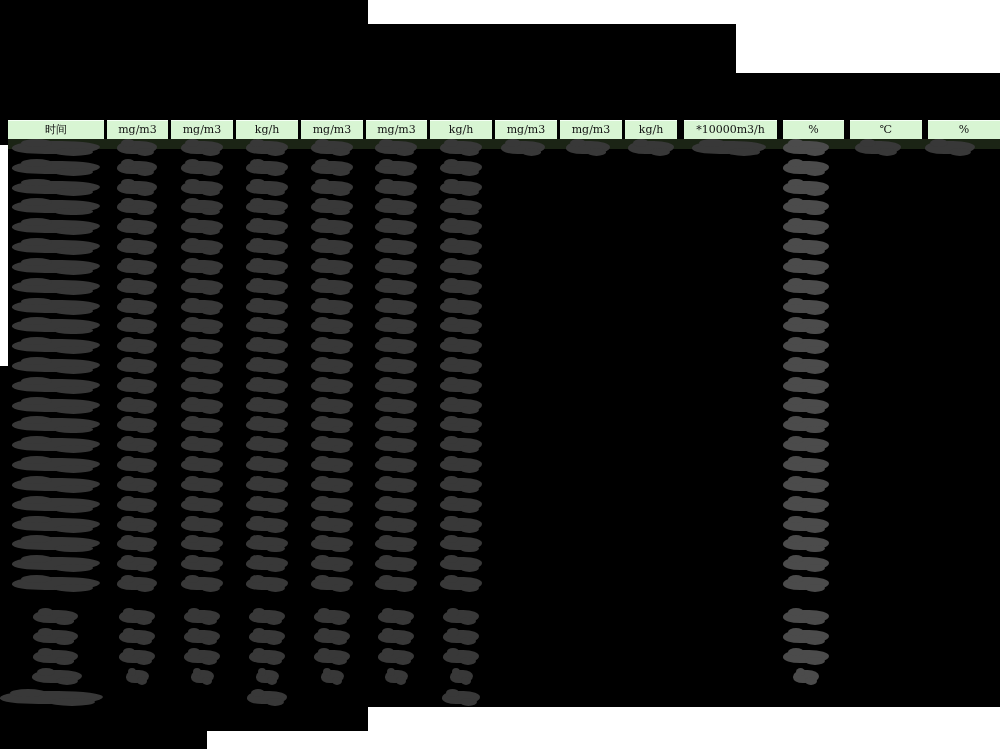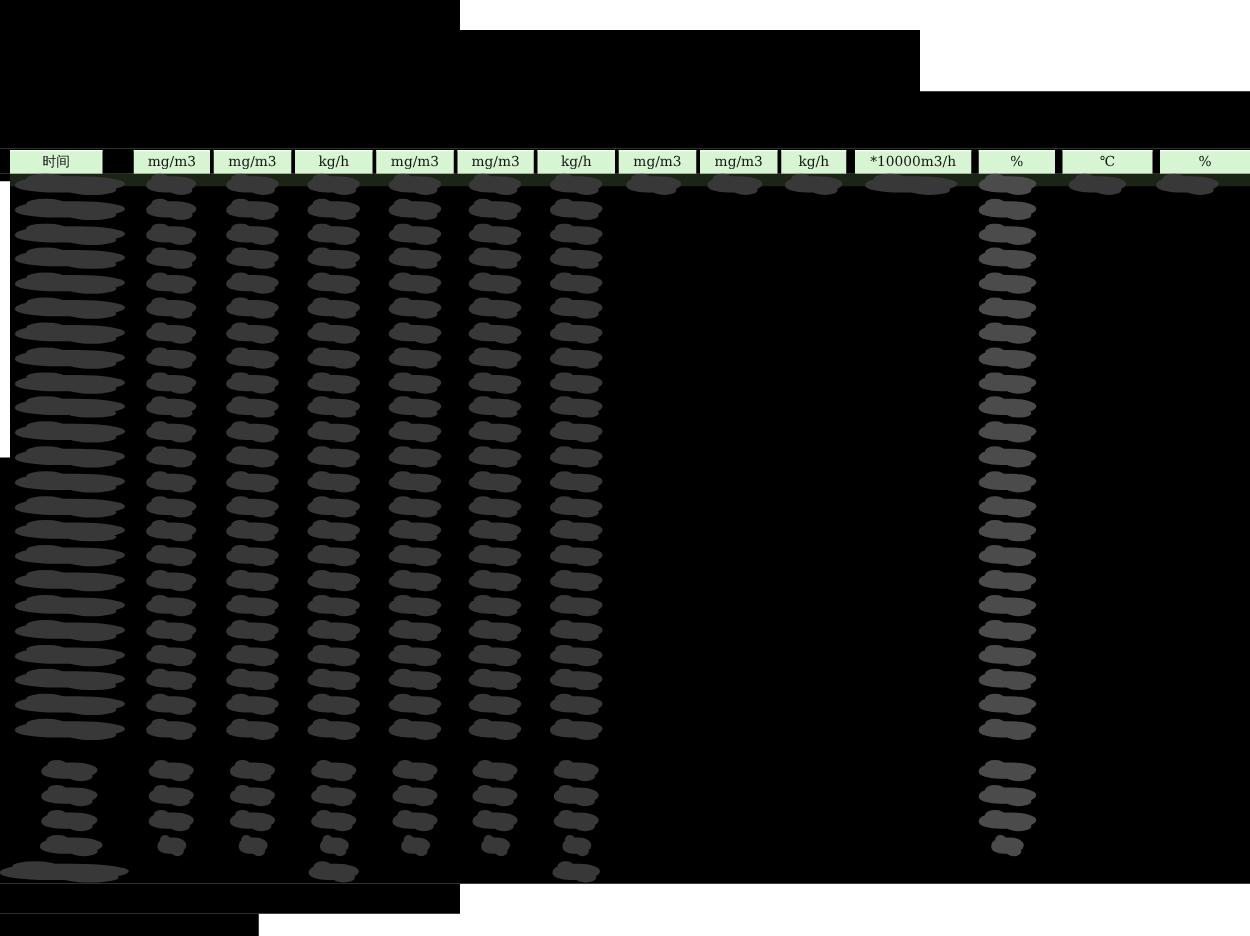--- a/index.html
+++ b/index.html
@@ -33,21 +33,21 @@
   <div class="blk" style="left:736px;top:73px;width:264px;height:46px"></div>
 
   <div class="blk" style="left:0;top:119px;width:1000px;height:20px"></div>
 
   <div class="blk" style="left:8px;top:139px;width:992px;height:568px"></div>
   <div class="blk" style="left:0;top:139px;width:8px;height:6px"></div>
   <div class="blk" style="left:0;top:366px;width:8px;height:341px"></div>
   <div class="blk" style="left:0;top:707px;width:368px;height:24px"></div>
   <div class="blk" style="left:0;top:731px;width:207px;height:18px"></div>
 
-  <div class="hcell" style="left:8px;width:74px">时间</div>
+  <div class="hcell" style="left:8px;width:96px">时间</div>
   <div class="hcell" style="left:107px;width:61px">mg/m3</div>
   <div class="hcell" style="left:171px;width:62px">mg/m3</div>
   <div class="hcell" style="left:236px;width:62px">kg/h</div>
   <div class="hcell" style="left:301px;width:62px">mg/m3</div>
   <div class="hcell" style="left:366px;width:61px">mg/m3</div>
   <div class="hcell" style="left:430px;width:62px">kg/h</div>
   <div class="hcell" style="left:495px;width:62px">mg/m3</div>
   <div class="hcell" style="left:560px;width:62px">mg/m3</div>
   <div class="hcell" style="left:625px;width:52px">kg/h</div>
   <div class="hcell" style="left:684px;width:93px">*10000m3/h</div>

